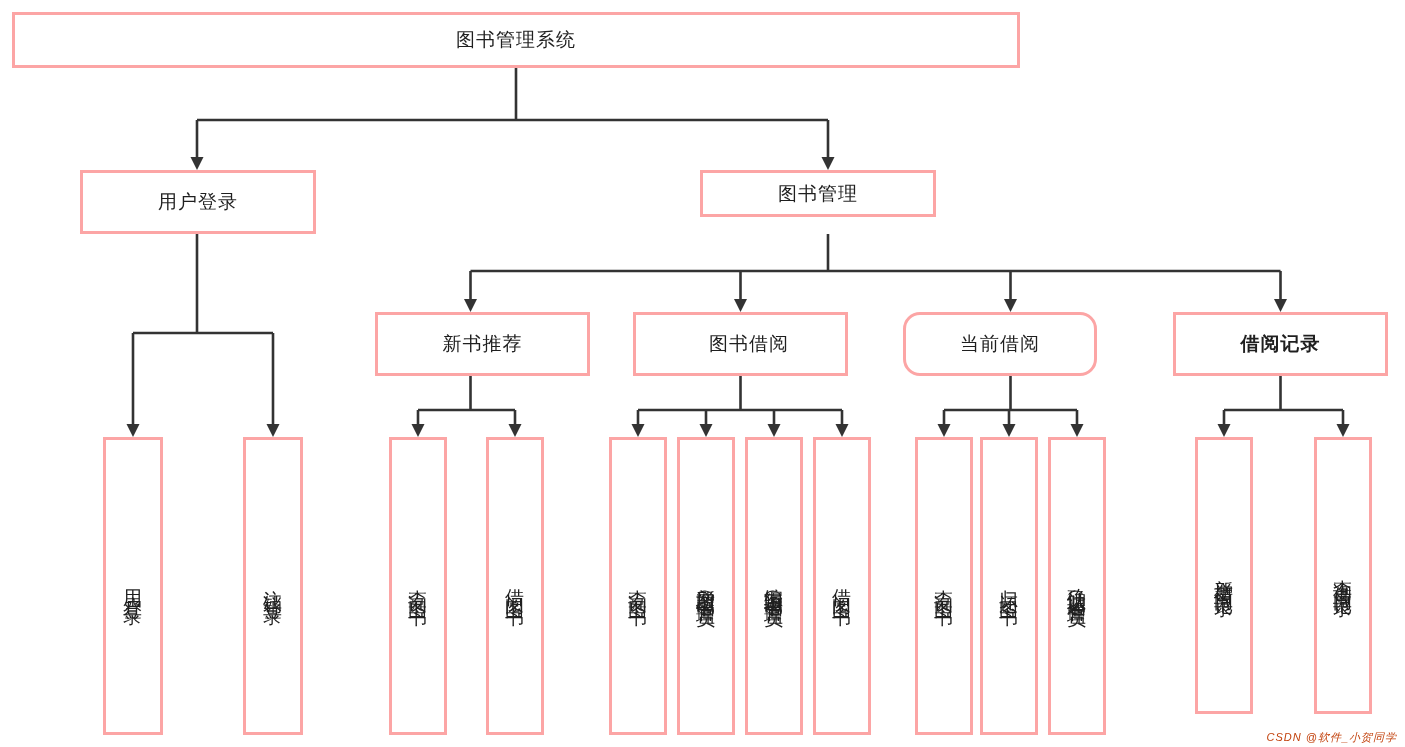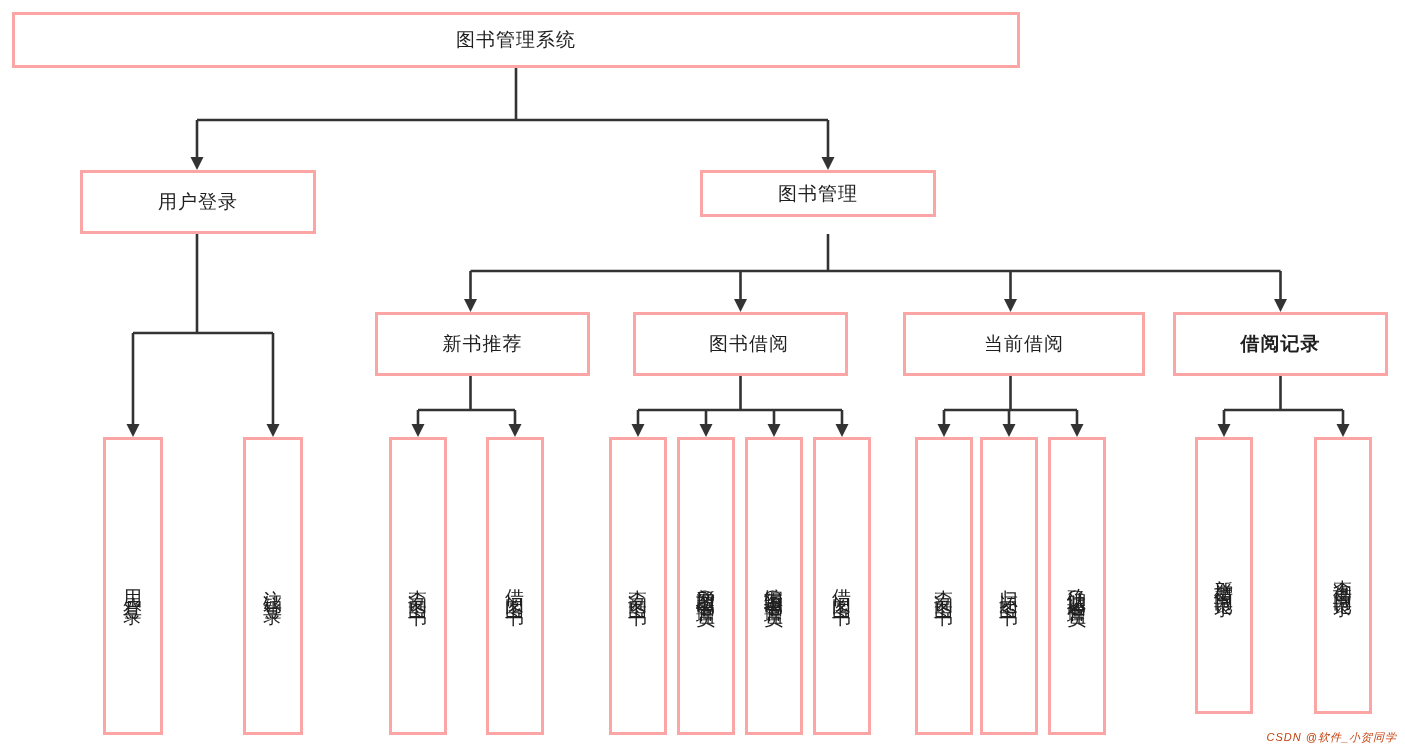--- a/index.html
+++ b/index.html
@@ -65,21 +65,21 @@
     <path class="arrow" d="M1336.5,424 h13 l-6.5,13 z"></path>
   </svg>
 
   <div class="node" style="left:12px;top:12px;width:1008px;height:56px;">图书管理系统</div>
 
   <div class="node" style="left:80px;top:170px;width:236px;height:64px;">用户登录</div>
   <div class="node" style="left:700px;top:170px;width:236px;height:47px;">图书管理</div>
 
   <div class="node" style="left:363px;top:312px;width:215px;height:64px;margin-left:12px;">新书推荐</div>
   <div class="node" style="left:633px;top:312px;width:215px;height:64px;padding-left:17px;">图书借阅</div>
-  <div class="node" style="left:903px;top:312px;width:242px;height:64px;">当前借阅</div>
+  <div class="node" style="left:903px;top:312px;width:194px;height:64px;border-radius:17px;">当前借阅</div>
   <div class="node" style="left:1173px;top:312px;width:215px;height:64px;font-weight:bold;">借阅记录</div>
 
   <div class="node vnode" style="left:103px;top:437px;width:60px;height:298px;">用户登录</div>
   <div class="node vnode" style="left:243px;top:437px;width:60px;height:298px;">注销登录</div>
 
   <div class="node vnode" style="left:389px;top:437px;width:58px;height:298px;">查询图书</div>
   <div class="node vnode" style="left:486px;top:437px;width:58px;height:298px;">借阅图书</div>
 
   <div class="node vnode" style="left:609px;top:437px;width:58px;height:298px;">查询图书</div>
   <div class="node vnode" style="left:677px;top:437px;width:58px;height:298px;letter-spacing:3px;">新增图书（管理员）</div>

